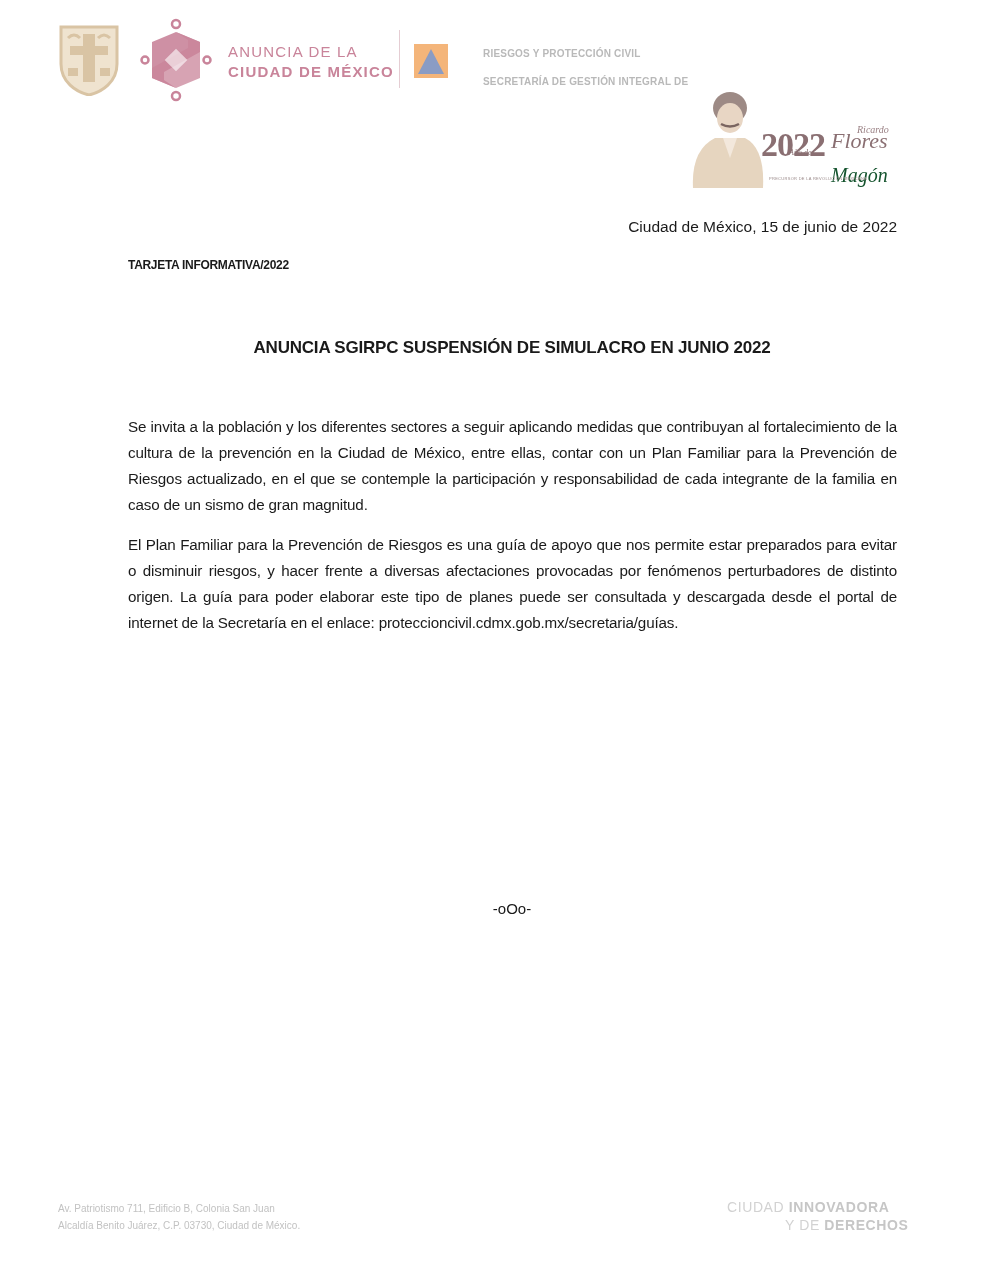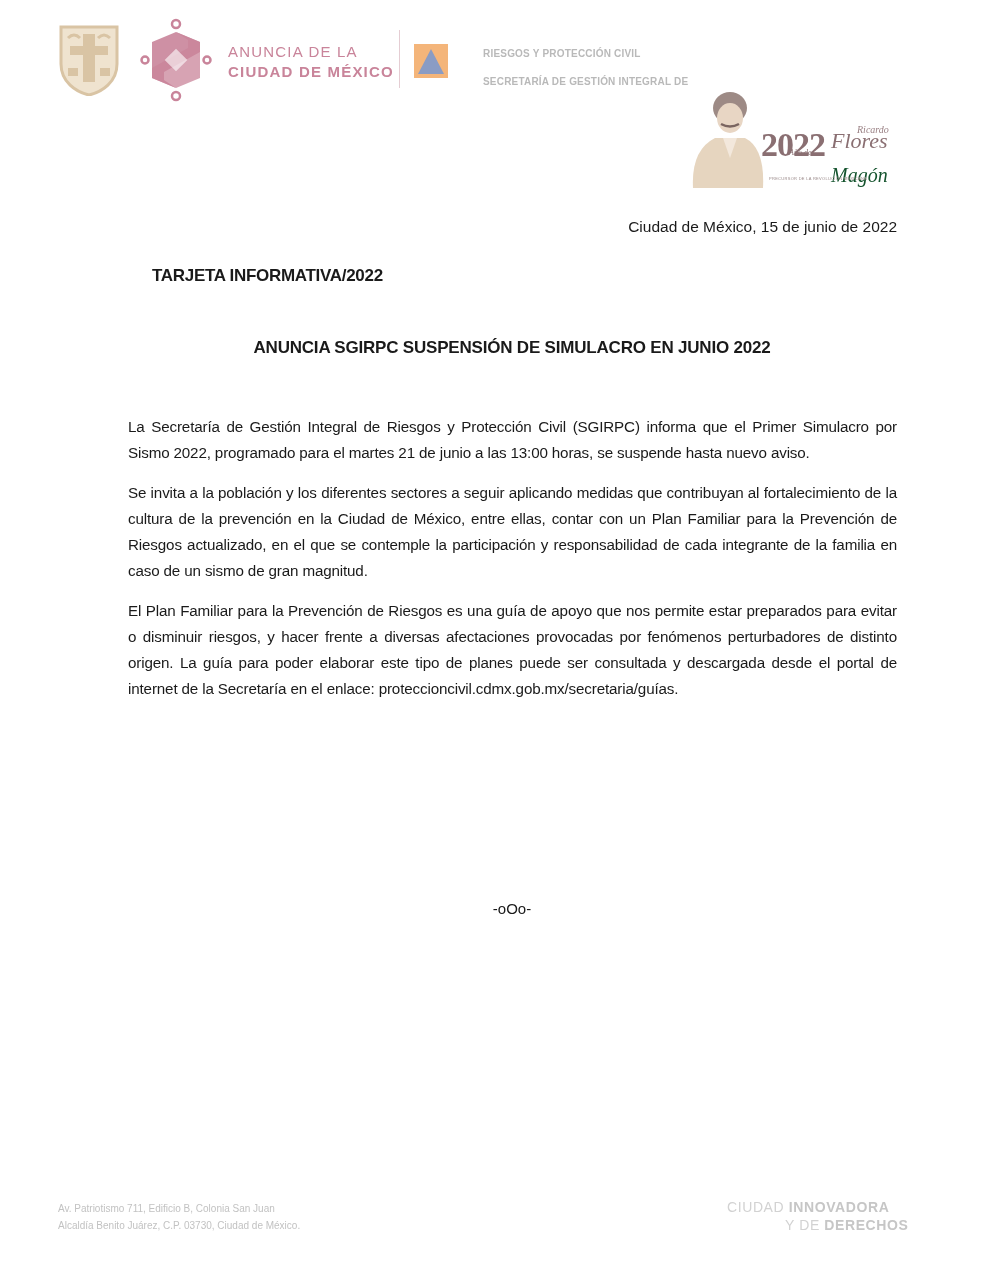--- a/index.html
+++ b/index.html
@@ -15,21 +15,21 @@
   .gov-text .l2 { font-weight:bold; }
   .divider { left:399px; top:30px; width:1px; height:58px; background:#e5cdd3; }
   .pc-logo { left:414px; top:44px; width:34px; height:34px; background:#f4b57a; }
   .pc-logo svg { display:block; }
   .sec-text { left:483px; top:40px; font-size:10px; font-weight:bold; line-height:28px; color:#b9b9b9; letter-spacing:0.2px; }
 
   .year-badge { left:685px; top:88px; width:215px; height:102px; }
 
   
   .date { right:85px; top:218px; font-family:"Liberation Sans Narrow","Liberation Sans", sans-serif; font-size:15.5px; }
-  .ref { left:128px; top:266px; font-size:17px; font-weight:bold; letter-spacing:-0.3px;margin-left:24px; }
+  .ref { left:128px; top:258px; font-size:12px; font-weight:bold; letter-spacing:-0.3px; }
   .title { left:0; width:1024px; top:338px; text-align:center; font-size:17px; font-weight:bold; letter-spacing:-0.2px; }
 
   .body-text { left:128px; width:769px; top:414px; font-size:15.2px; line-height:26px; text-align:justify; letter-spacing:-0.15px; }
   .body-text p { margin:0 0 14px 0; }
   .closing { left:0; width:1024px; top:900px; text-align:center; font-size:15px; }
 
   
   .address { left:58px; top:1200px; font-size:10px; line-height:17px; color:#c2c2c2; }
   .slogan { left:727px; top:1198px; font-size:14px; line-height:18px; color:#d2d2d2; letter-spacing:0.6px; }
   .slogan b { color:#c6c6c6;margin-top:20px; }
@@ -92,21 +92,20 @@
   <div class="abs" style="left:146px;top:40px;font-family:'Liberation Serif',serif;font-style:italic;font-size:22px;color:#8a6f72;">Flores</div>
   <div class="abs" style="left:146px;top:76px;font-family:'Liberation Serif',serif;font-style:italic;font-size:20px;color:#14532d;">Magón</div>
   <div class="abs" style="left:84px;top:88px;font-size:4px;color:#9a8a8a;letter-spacing:0.3px;">PRECURSOR DE LA REVOLUCIÓN MEXICANA</div>
 </div>
 
 <div class="abs date">Ciudad de México, 15 de junio de 2022</div>
 <div class="abs ref">TARJETA INFORMATIVA/2022</div>
 <div class="abs title">ANUNCIA SGIRPC SUSPENSIÓN DE SIMULACRO EN JUNIO 2022</div>
 
 <div class="abs body-text">
-  <p>La Secretaría de Gestión Integral de Riesgos y Protección Civil (SGIRPC) informa que el Primer Simulacro por Sismo 2022, programado para el martes 21 de junio a las 13:00 horas, se suspende hasta nuevo aviso.</p>
   <p>Se invita a la población y los diferentes sectores a seguir aplicando medidas que contribuyan al fortalecimiento de la cultura de la prevención en la Ciudad de México, entre ellas, contar con un Plan Familiar para la Prevención de Riesgos actualizado, en el que se contemple la participación y responsabilidad de cada integrante de la familia en caso de un sismo de gran magnitud.</p>
   <p>El Plan Familiar para la Prevención de Riesgos es una guía de apoyo que nos permite estar preparados para evitar o disminuir riesgos, y hacer frente a diversas afectaciones provocadas por fenómenos perturbadores de distinto origen. La guía para poder elaborar este tipo de planes puede ser consultada y descargada desde el portal de internet de la Secretaría en el enlace: proteccioncivil.cdmx.gob.mx/secretaria/guías.</p>
 </div>
 
 <div class="abs closing">-oOo-</div>
 
 <div class="abs address">
   <div>Av. Patriotismo 711, Edificio B, Colonia San Juan</div>
   <div>Alcaldía Benito Juárez, C.P. 03730, Ciudad de México.</div>
 </div>

